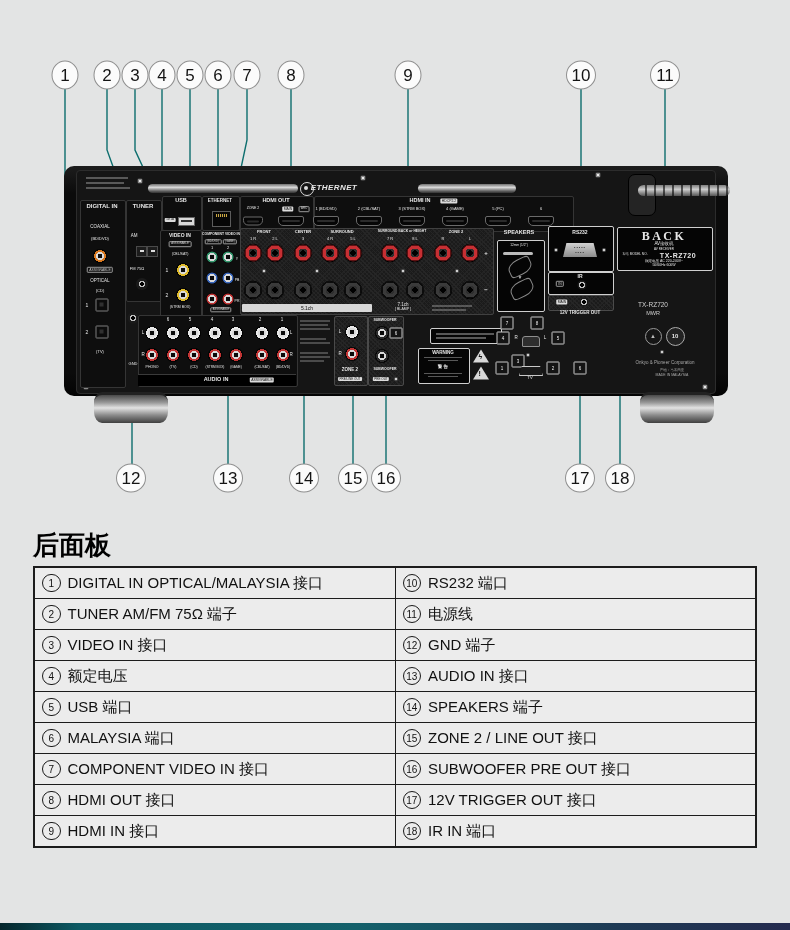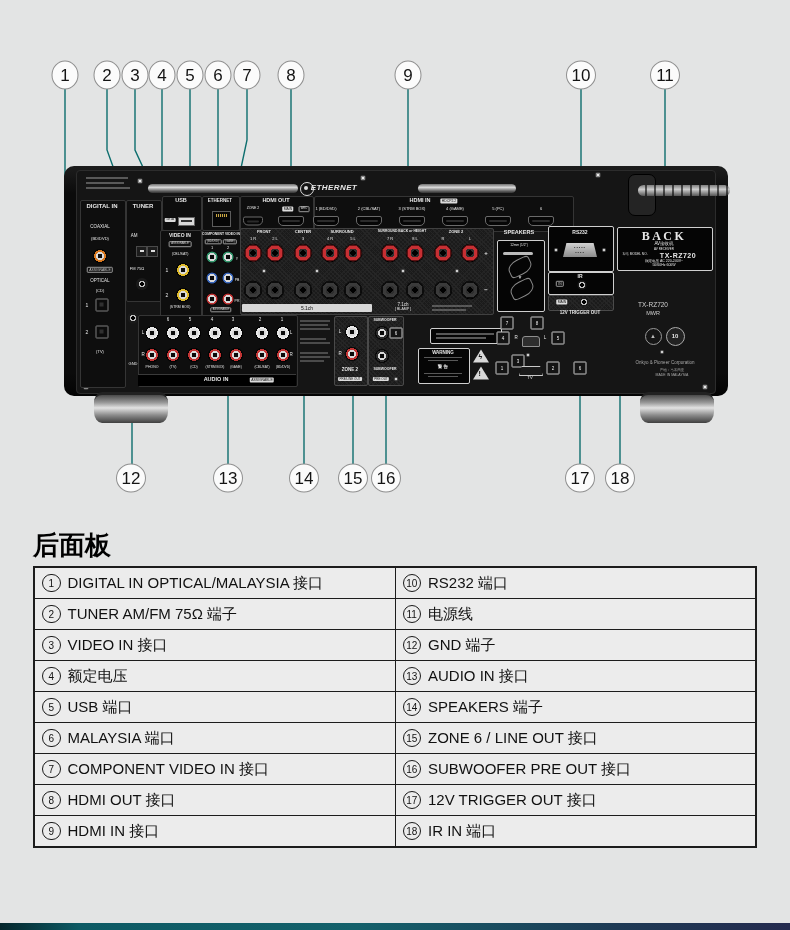--- a/index.html
+++ b/index.html
@@ -495,21 +495,21 @@
     <tr>
       <td>
             <div class="cell">
               <span class="cn">6</span>
               <span>MALAYSIA 端口</span>
             </div>
           </td>
       <td>
             <div class="cell">
               <span class="cn">15</span>
-              <span>ZONE 6 / LINE OUT 接口</span>
+              <span>ZONE 2 / LINE OUT 接口</span>
             </div>
           </td>
     </tr>
     <tr>
       <td>
             <div class="cell">
               <span class="cn">7</span>
               <span>COMPONENT VIDEO IN 接口</span>
             </div>
           </td>

